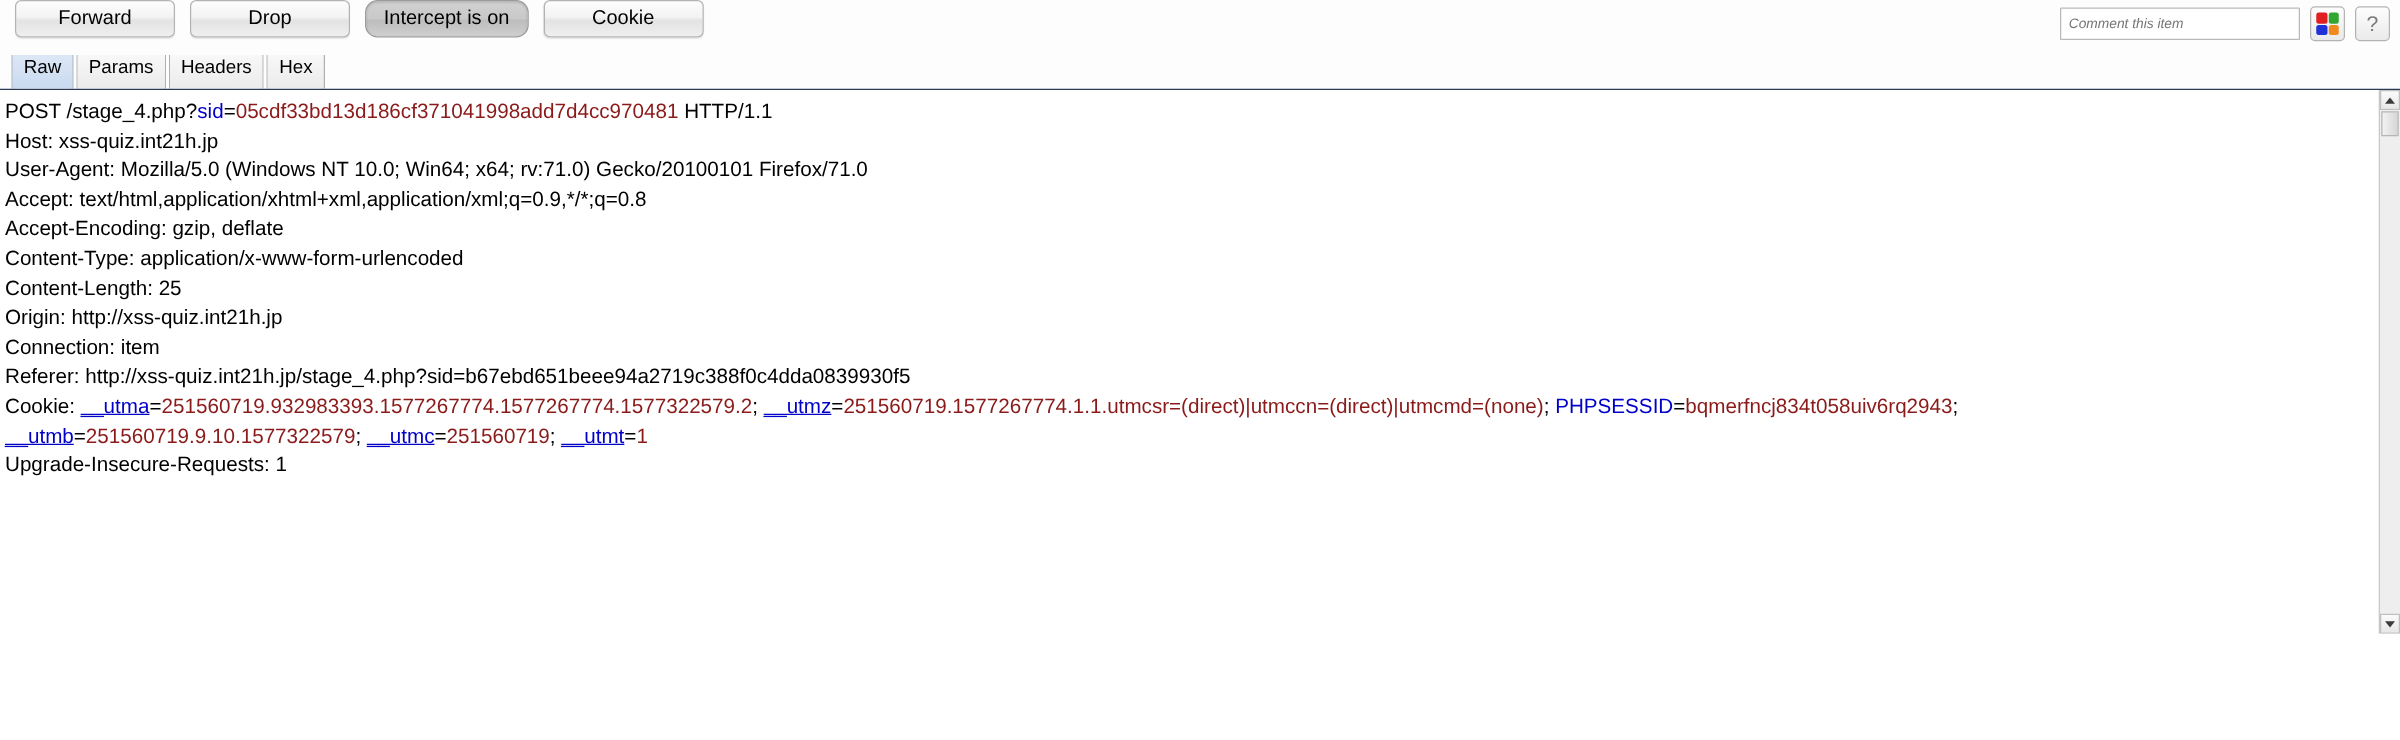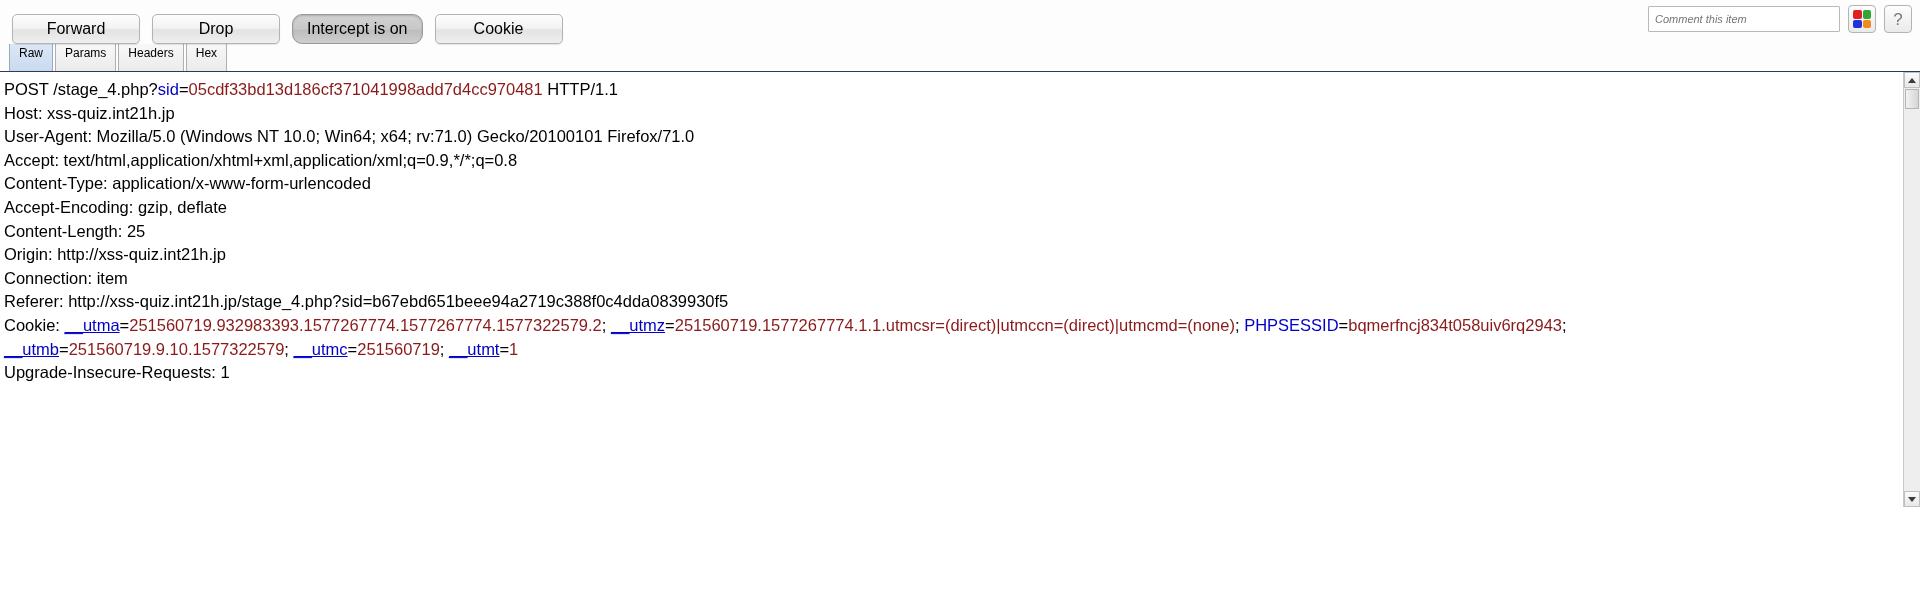--- a/index.html
+++ b/index.html
@@ -14,21 +14,21 @@
     font-family: "Liberation Sans", sans-serif;
     -webkit-font-smoothing: antialiased;
   }
 
   
   .toolbar {
     position: relative;
     height: 44px;
     background: #fdfdfd;
     display: flex;
-    align-items: flex-end;
+    align-items: flex-start;
     padding-left: 12px;
     box-sizing: border-box;
   }
   .tbtn {
     height: 30px;
     min-width: 128px;
     margin-right: 12px;
     padding: 0 14px;
     font-size: 16px;
     font-family: "Liberation Sans", sans-serif;
@@ -109,21 +109,21 @@
     height: 27px;
     display: flex;
     align-items: flex-end;
     padding-left: 9px;
     background: #fdfdfd;
     box-sizing: border-box;
   }
   .tab {
     height: 37px;
     padding: 0 9px;
-    font-size: 12px;
+    font-size: 15px;
     color: #000;
     display: flex;
     align-items: center;
     border: 1px solid #b0b0b0;
     border-bottom: none;
     border-radius: 5px 5px 0 0;
     background: linear-gradient(to bottom, #fcfcfc, #ebebeb);
     margin-right: 2px;
     cursor: default;
     box-sizing: border-box;
@@ -280,22 +280,22 @@
     <div class="tab">Hex</div>
   </div>
 
 <div class="pane">
 
   <div class="msg" id="message-body">
       <div class="line"><span>POST /stage_4.php?</span><span class="k">sid</span><span class="eq">=</span><span class="v">05cdf33bd13d186cf371041998add7d4cc970481</span><span> HTTP/1.1</span></div>
       <div class="line">Host: xss-quiz.int21h.jp</div>
       <div class="line">User-Agent: Mozilla/5.0 (Windows NT 10.0; Win64; x64; rv:71.0) Gecko/20100101 Firefox/71.0</div>
       <div class="line">Accept: text/html,application/xhtml+xml,application/xml;q=0.9,*/*;q=0.8</div>
+      <div class="line">Accept-Encoding: gzip, deflate</div>
       <div class="line">Content-Type: application/x-www-form-urlencoded</div>
-      <div class="line">Accept-Encoding: gzip, deflate</div>
       <div class="line">Content-Length: 25</div>
       <div class="line">Origin: http://xss-quiz.int21h.jp</div>
       <div class="line">Connection: item</div>
       <div class="line">Referer: http://xss-quiz.int21h.jp/stage_4.php?sid=b67ebd651beee94a2719c388f0c4dda0839930f5</div>
       <div class="line"><span>Cookie: </span><span class="k"><u>__utma</u></span><span class="eq">=</span><span class="v">251560719.932983393.1577267774.1577267774.1577322579.2</span><span>; </span><span class="k"><u>__utmz</u></span><span class="eq">=</span><span class="v">251560719.1577267774.1.1.utmcsr=(direct)|utmccn=(direct)|utmcmd=(none)</span><span>; </span><span class="k">PHPSESSID</span><span class="eq">=</span><span class="v">bqmerfncj834t058uiv6rq2943</span><span>; </span></div>
       <div class="line"><span class="k"><u>__utmb</u></span><span class="eq">=</span><span class="v">251560719.9.10.1577322579</span><span>; </span><span class="k"><u>__utmc</u></span><span class="eq">=</span><span class="v">251560719</span><span>; </span><span class="k"><u>__utmt</u></span><span class="eq">=</span><span class="v">1</span><span></span></div>
       <div class="line">Upgrade-Insecure-Requests: 1</div>
     </div>
 
   <div class="body-block">

